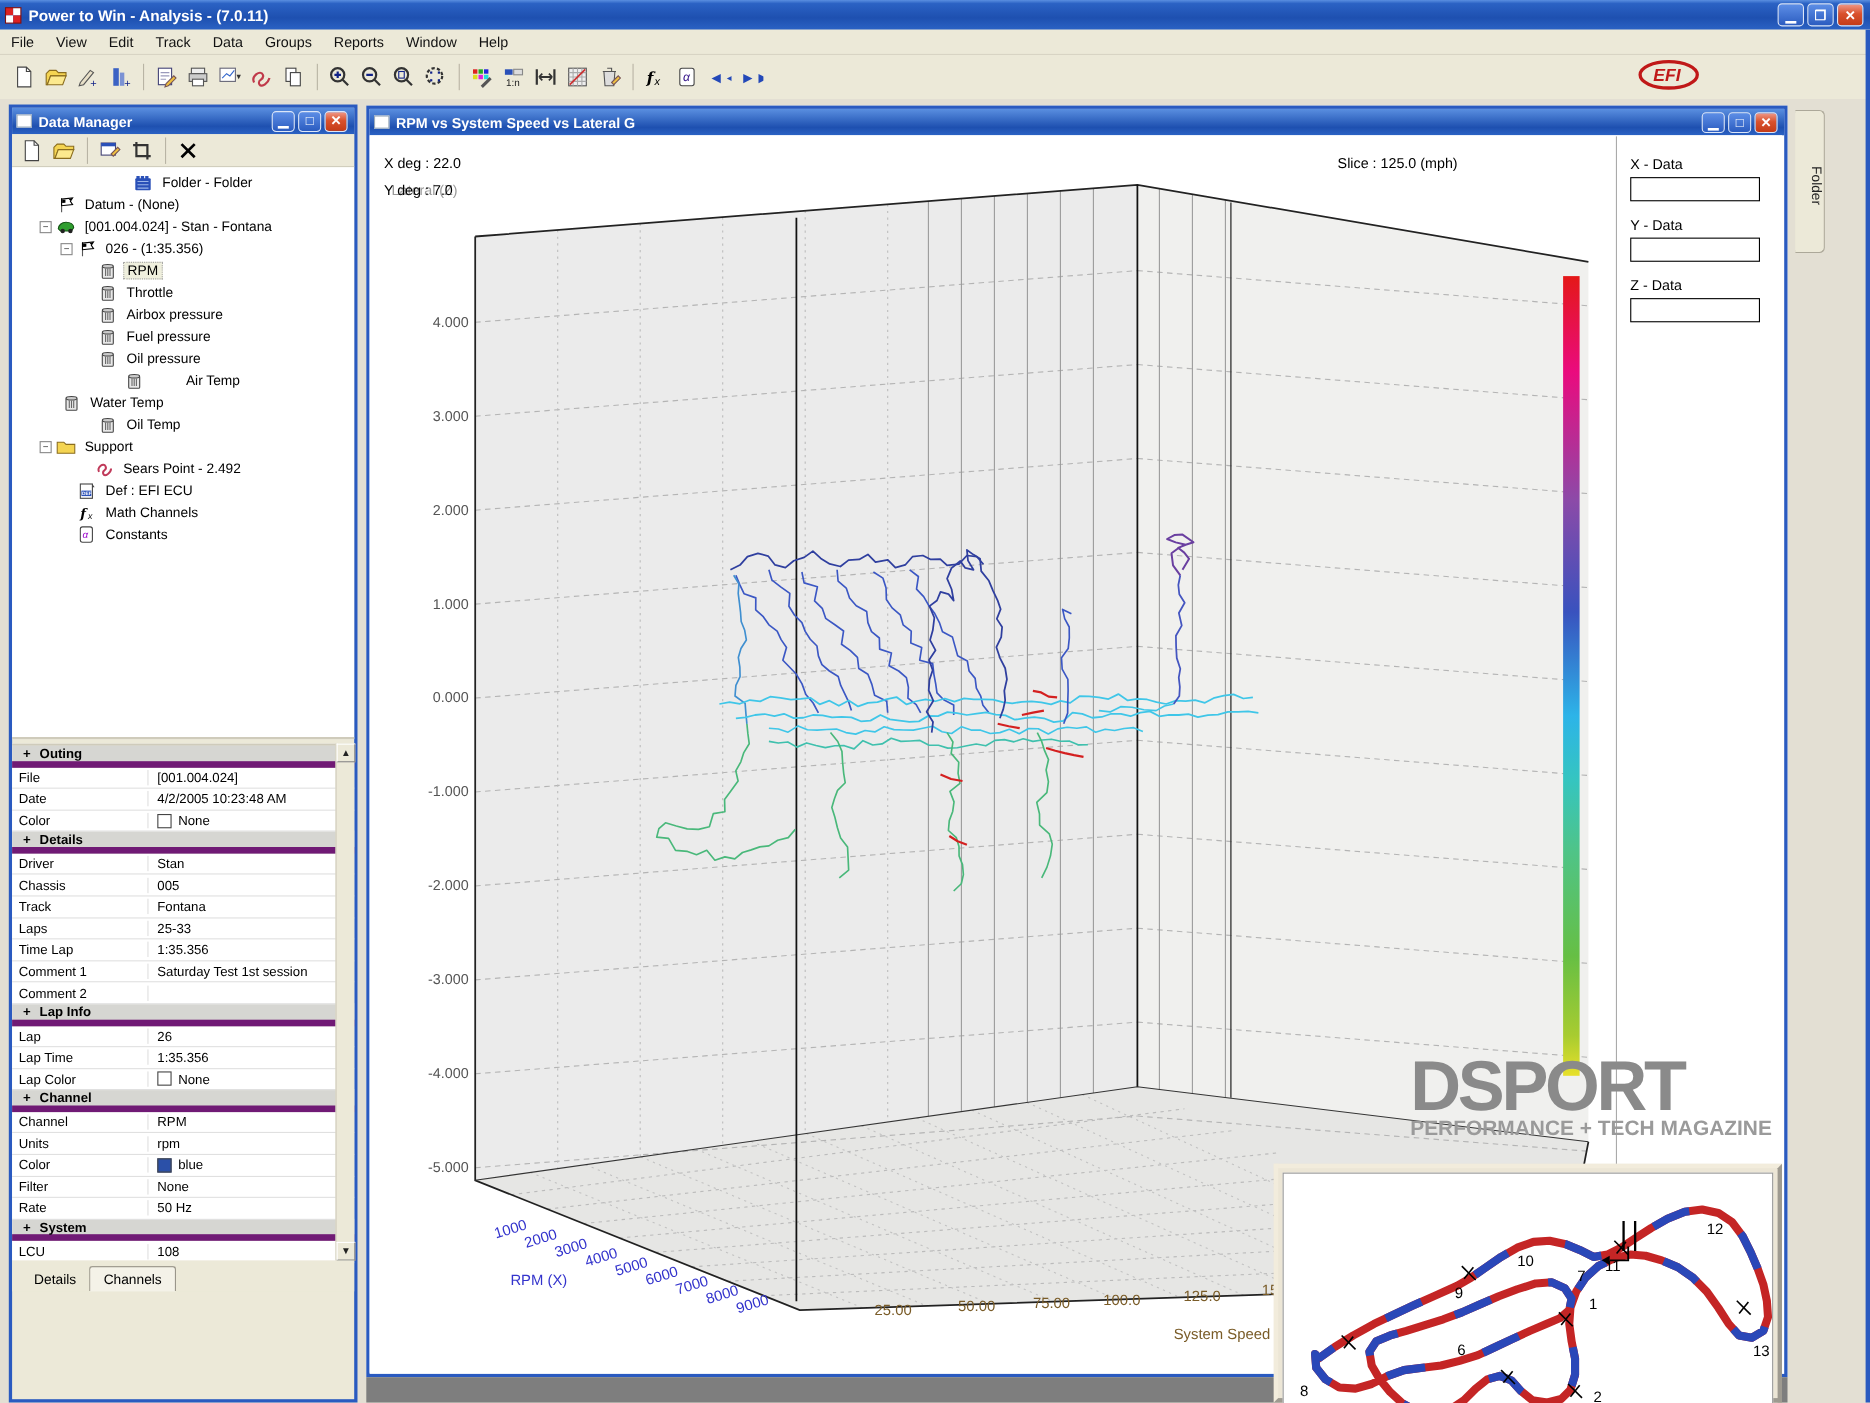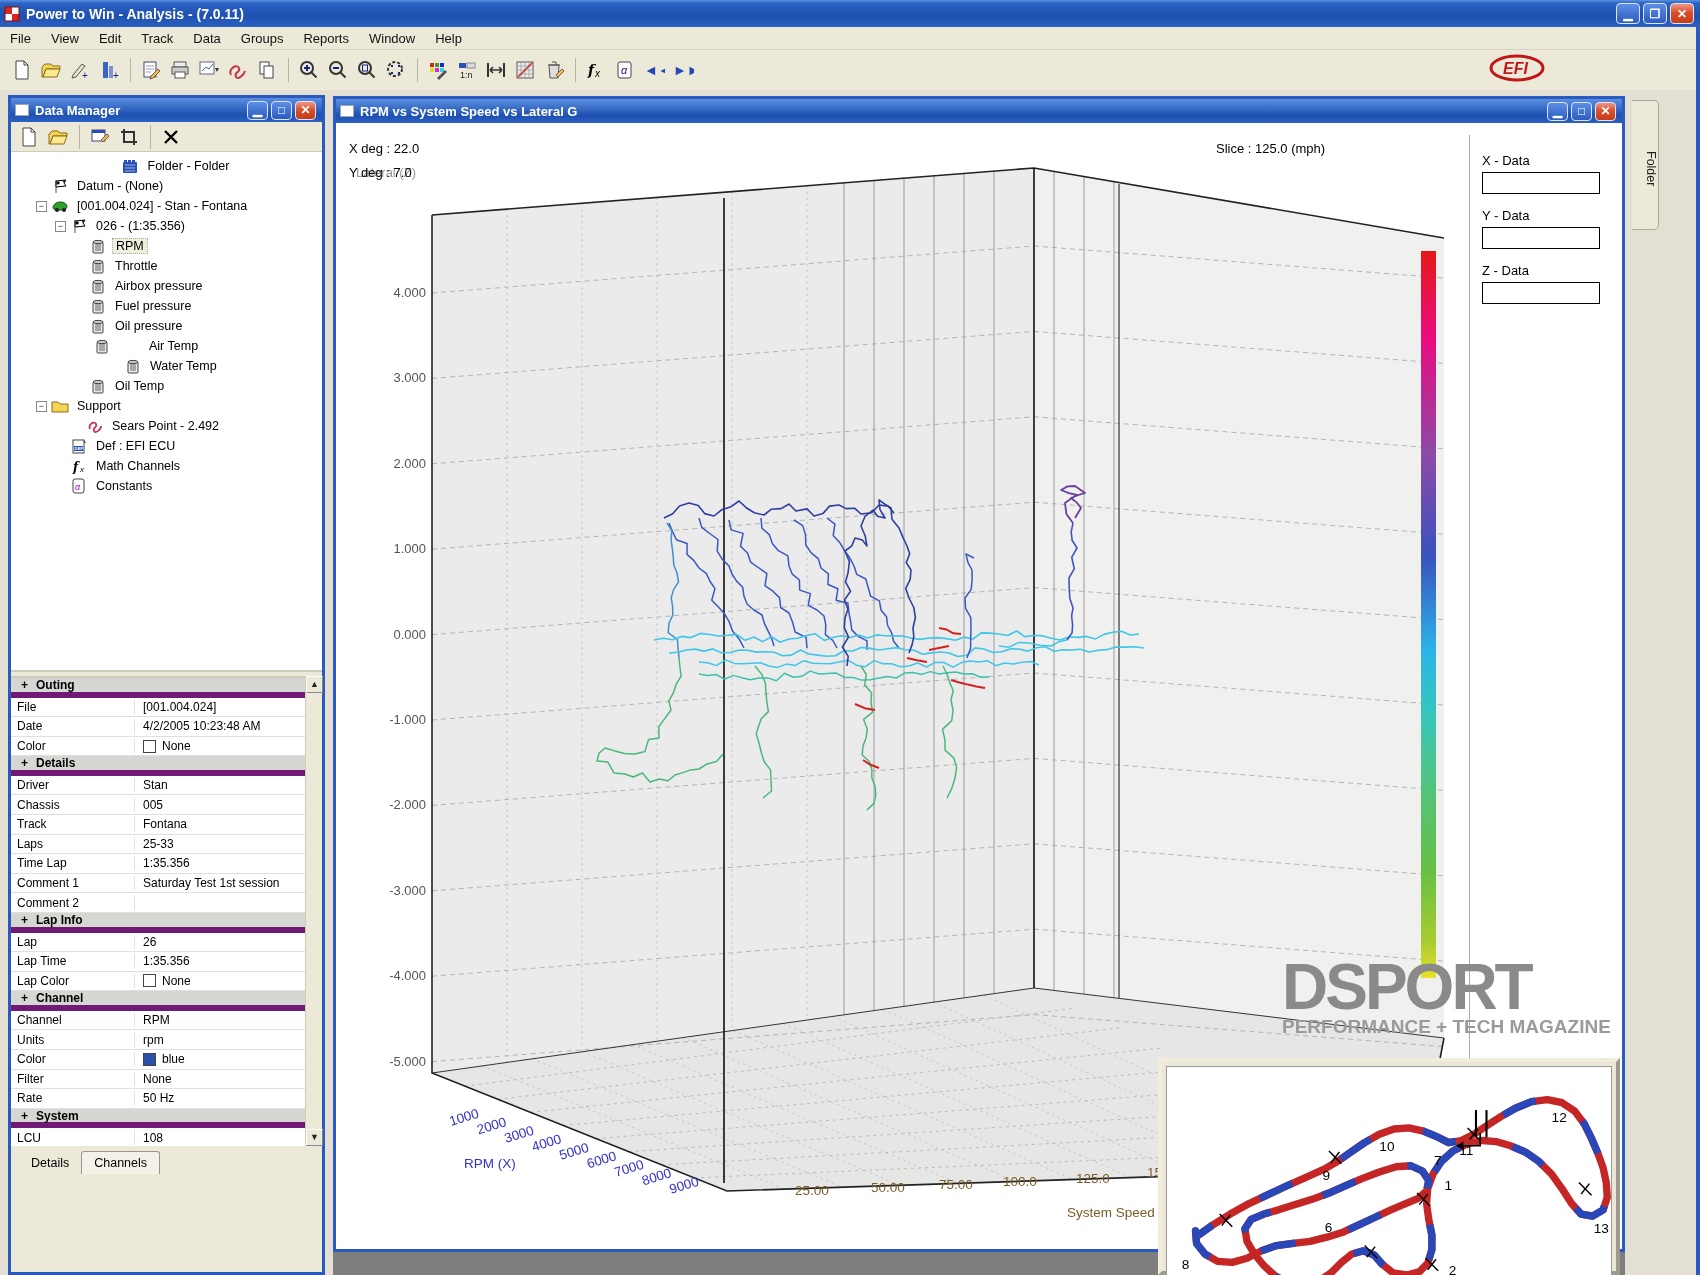--- a/index.html
+++ b/index.html
@@ -61,21 +61,21 @@
     background:#ece9d8; display:flex; align-items:flex-end; padding-left:8px; font-size:12.5px; }
   .dtab { padding:4px 12px; }
   .dtab.boxed { border:1px solid #9a968a; border-bottom:none; background:#f4f2e8;
     border-radius:3px 3px 0 0; }
   
   #chartwin { left:333px; top:96px; width:1292px; height:1156px; background:#fff; }
   #chartbody { position:relative; width:1284px; height:1125px; background:#fff; }
   #chartsvg { position:absolute; left:0; top:0; }
   .hdrtxt { position:absolute; font-size:13px; color:#000; }
   .hdrgray { color:#999; }
-  #rpanel { position:absolute; left:1133px; top:12px; width:151px; height:1125px;
+  #rpanel { position:absolute; left:1133px; top:1px; width:151px; height:1125px;
     border-left:1px solid #aaa; background:#fff; padding:18px 0 0 12px; font-size:13px; }
   #rpanel .dlabel { margin-bottom:4px; }
   #rpanel input { width:118px; height:22px; border:1px solid #000; margin-bottom:14px;
     font-family:"Liberation Sans",sans-serif; }
   
   #trackwin { position:absolute; left:1158px; top:1058px; width:462px; height:217px;
     background:#ece6d6; border:4px outset #f2ecdc; z-index:40; }
   #trackinner { position:absolute; left:4px; top:4px; right:4px; bottom:-40px;
     background:#fff; border:1px solid #999; }
   
@@ -418,32 +418,32 @@
         <span style="width:15px;flex:none"></span>
         <span class="ticon">
           <svg width="14" height="15" viewBox="0 0 14 15">
             <rect x="2" y="3" width="10" height="11" rx="1" fill="#e8e8e8" stroke="#444"></rect>
             <ellipse cx="7" cy="3" rx="5" ry="1.6" fill="#ccc" stroke="#444"></ellipse>
             <path d="M5 5v7M7 5v7M9 5v7" stroke="#666"></path>
           </svg>
         </span>
         <span class="tlabel">Oil pressure</span>
       </div>
-      <div class="trow" style="padding-left: 37px; gap: 30px;">
+      <div class="trow" style="padding-left: 57px; gap: 30px;">
         <span style="width:15px;flex:none"></span>
         <span class="ticon">
           <svg width="14" height="15" viewBox="0 0 14 15">
             <rect x="2" y="3" width="10" height="11" rx="1" fill="#e8e8e8" stroke="#444"></rect>
             <ellipse cx="7" cy="3" rx="5" ry="1.6" fill="#ccc" stroke="#444"></ellipse>
             <path d="M5 5v7M7 5v7M9 5v7" stroke="#666"></path>
           </svg>
         </span>
         <span class="tlabel">Air Temp</span>
       </div>
-      <div class="trow" style="padding-left: 98px;">
+      <div class="trow" style="padding-left: 30px;">
         <span style="width:15px;flex:none"></span>
         <span class="ticon">
           <svg width="14" height="15" viewBox="0 0 14 15">
             <rect x="2" y="3" width="10" height="11" rx="1" fill="#e8e8e8" stroke="#444"></rect>
             <ellipse cx="7" cy="3" rx="5" ry="1.6" fill="#ccc" stroke="#444"></ellipse>
             <path d="M5 5v7M7 5v7M9 5v7" stroke="#666"></path>
           </svg>
         </span>
         <span class="tlabel">Water Temp</span>
       </div>

